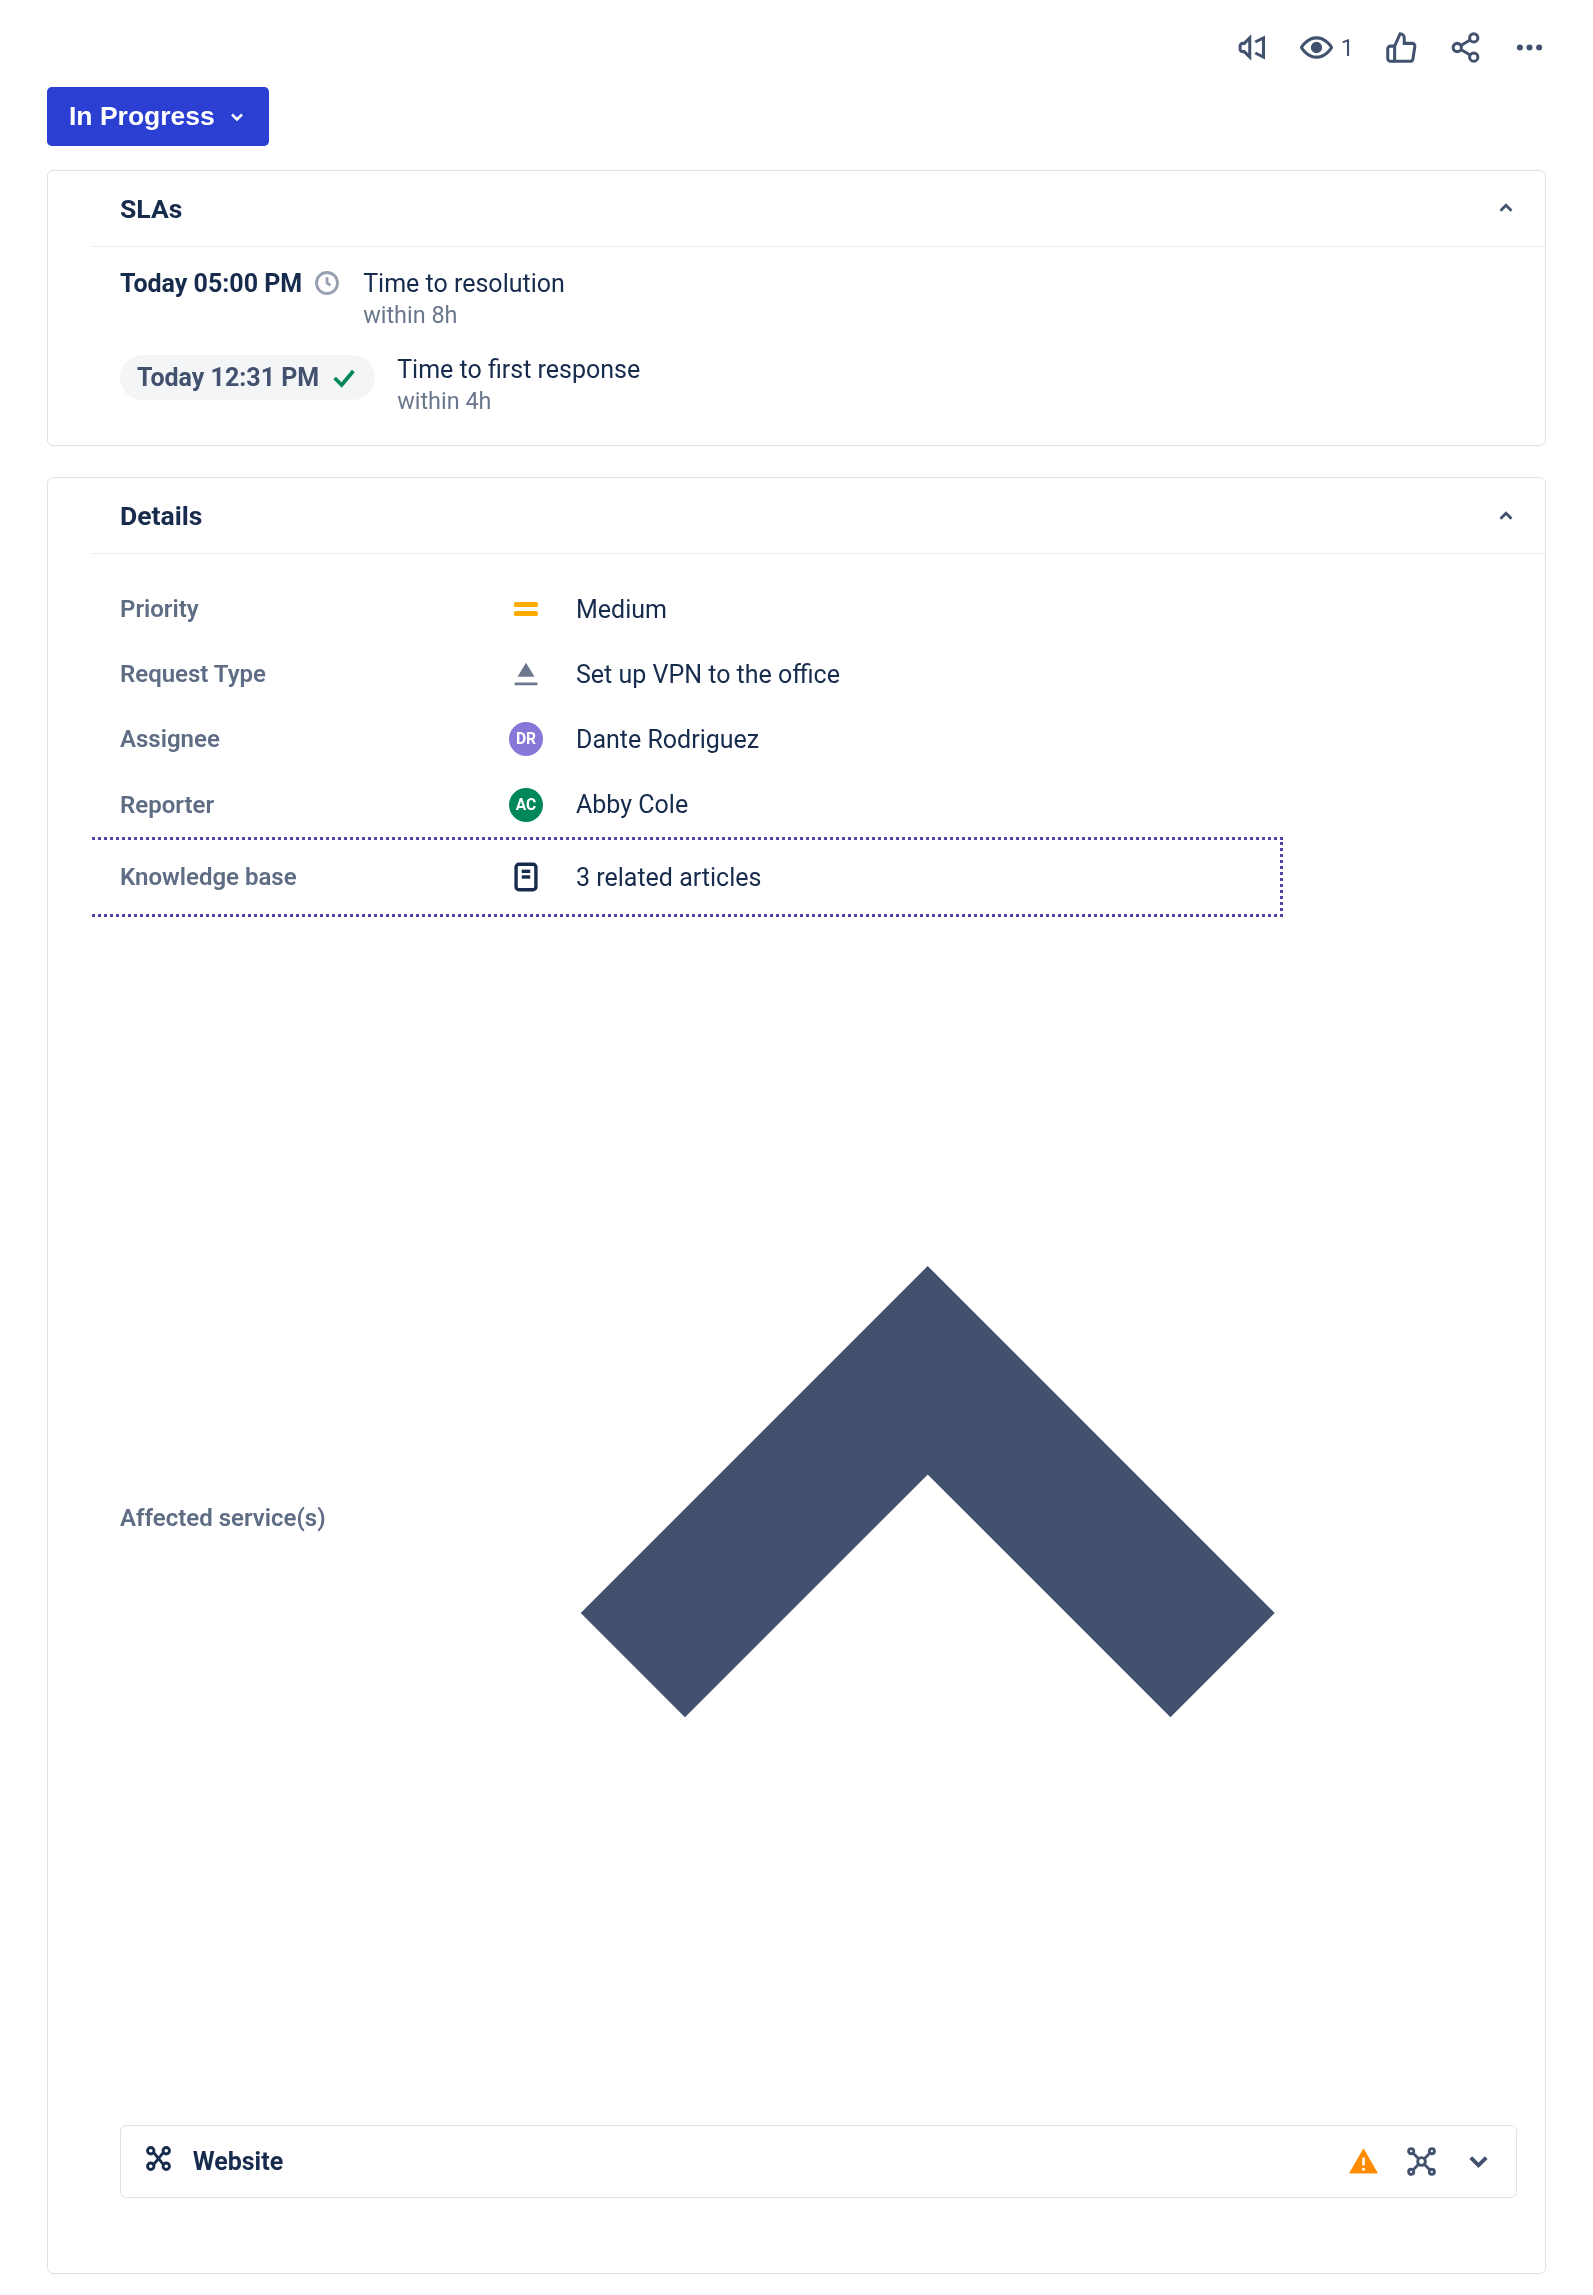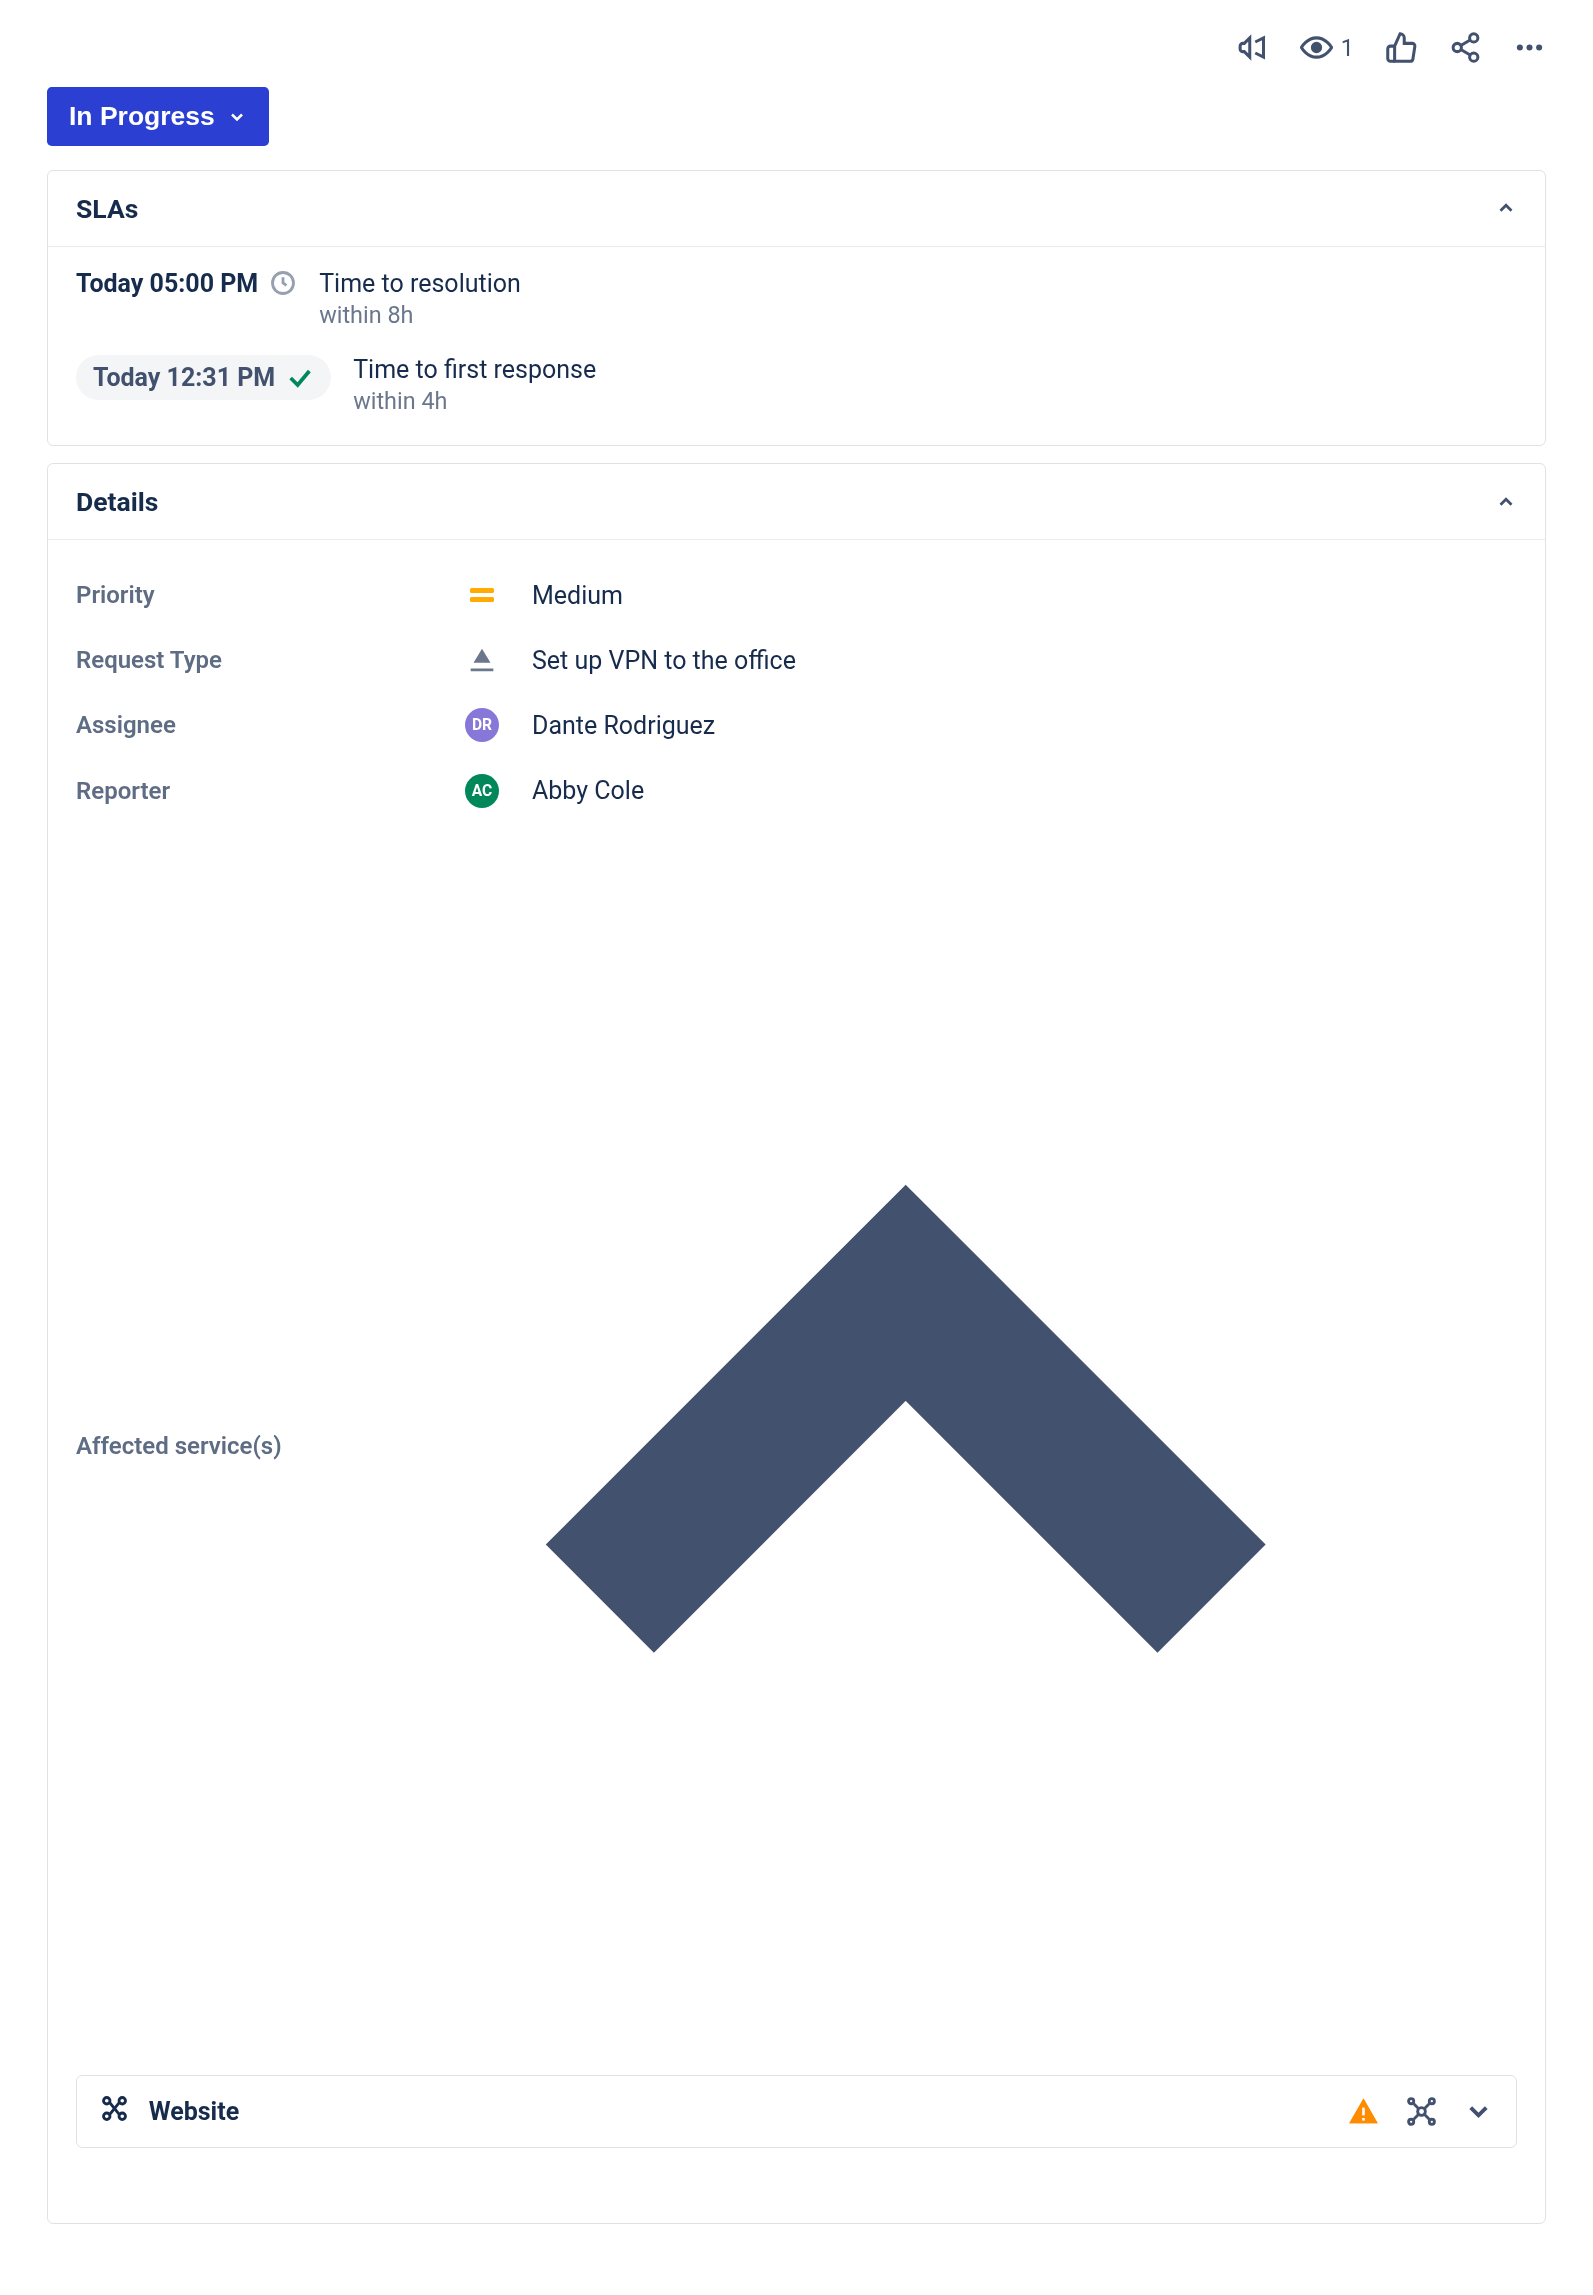--- a/index.html
+++ b/index.html
@@ -36,22 +36,23 @@
     padding: 14px 22px;
     border: none;
     border-radius: 4.7px;
     cursor: pointer;
     margin-bottom: 23.4px;
   }
   .status-btn svg { width: 20px; height: 20px; }
   .panel {
     border: 1.6px solid #DFE1E6;
     border-radius: 6.2px;
-    margin-bottom: 17px;
+    margin-bottom: 31px;
     overflow: hidden;
+    padding-left: 44px;
   }
   .panel-header {
     display: flex;
     justify-content: space-between;
     align-items: center;
     padding: 22px 28px;
     border-bottom: 1.6px solid #EBECF0;
     cursor: pointer;
   }
   .panel-header h2 {
@@ -281,20 +282,35 @@
     </div>
 
     <div class="field-row">
       <span class="field-label">Reporter</span>
       <span class="field-value">
         <span class="avatar ac">AC</span>
         <span>Abby Cole</span>
       </span>
     </div>
 
+    <div class="kb-highlight">
+      <div class="field-row">
+        <span class="field-label">Knowledge base</span>
+        <span class="field-value">
+          <span class="icon-slot">
+            <svg viewBox="0 0 24 24" fill="none" stroke="#172B4D" stroke-width="2.4">
+                <rect x="5" y="3" width="14" height="18" rx="2"></rect>
+                <line x1="9" y1="8" x2="15" y2="8"></line>
+                <line x1="9" y1="12" x2="15" y2="12"></line>
+              </svg>
+          </span>
+          <span>3 related articles</span>
+        </span>
+      </div>
+    </div>
 
     <div class="sub-section-header">
       <span class="field-label">Affected service(s)</span>
       <svg viewBox="0 0 24 24" fill="none" stroke="#42526E" stroke-width="3">
           <polyline points="6 15 12 9 18 15"></polyline>
         </svg>
     </div>
 
     <div class="service-box">
       <span class="svc-icon">

